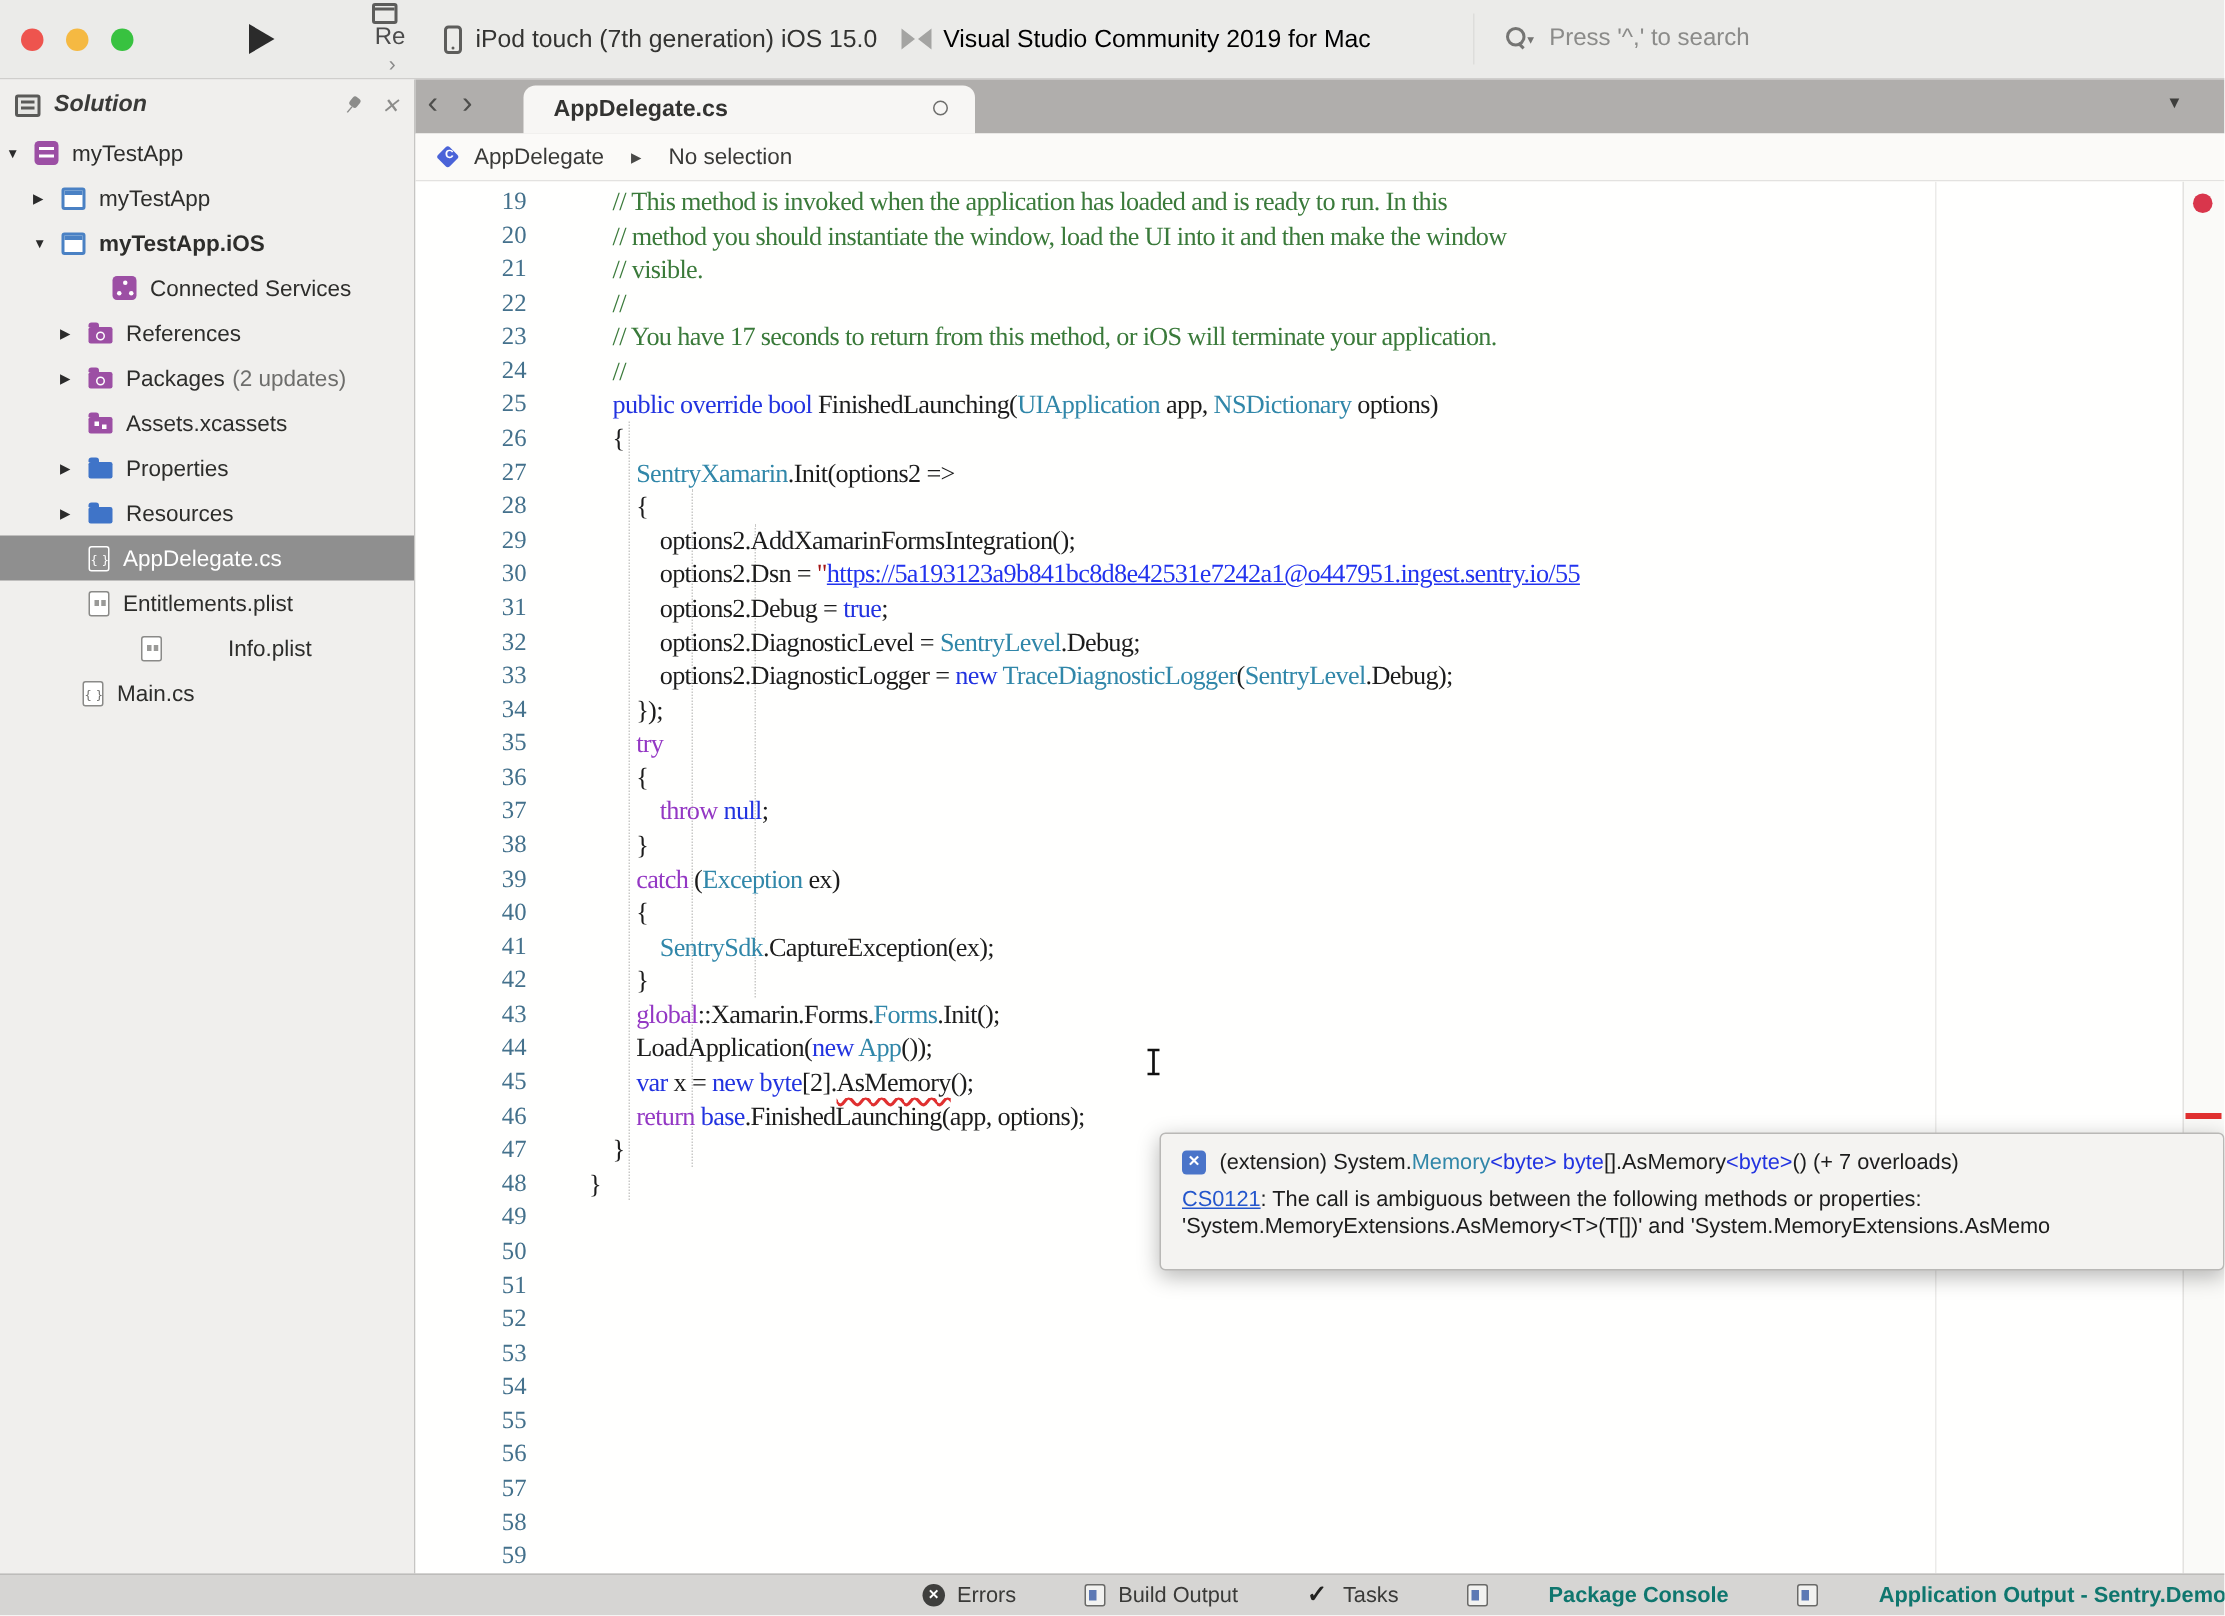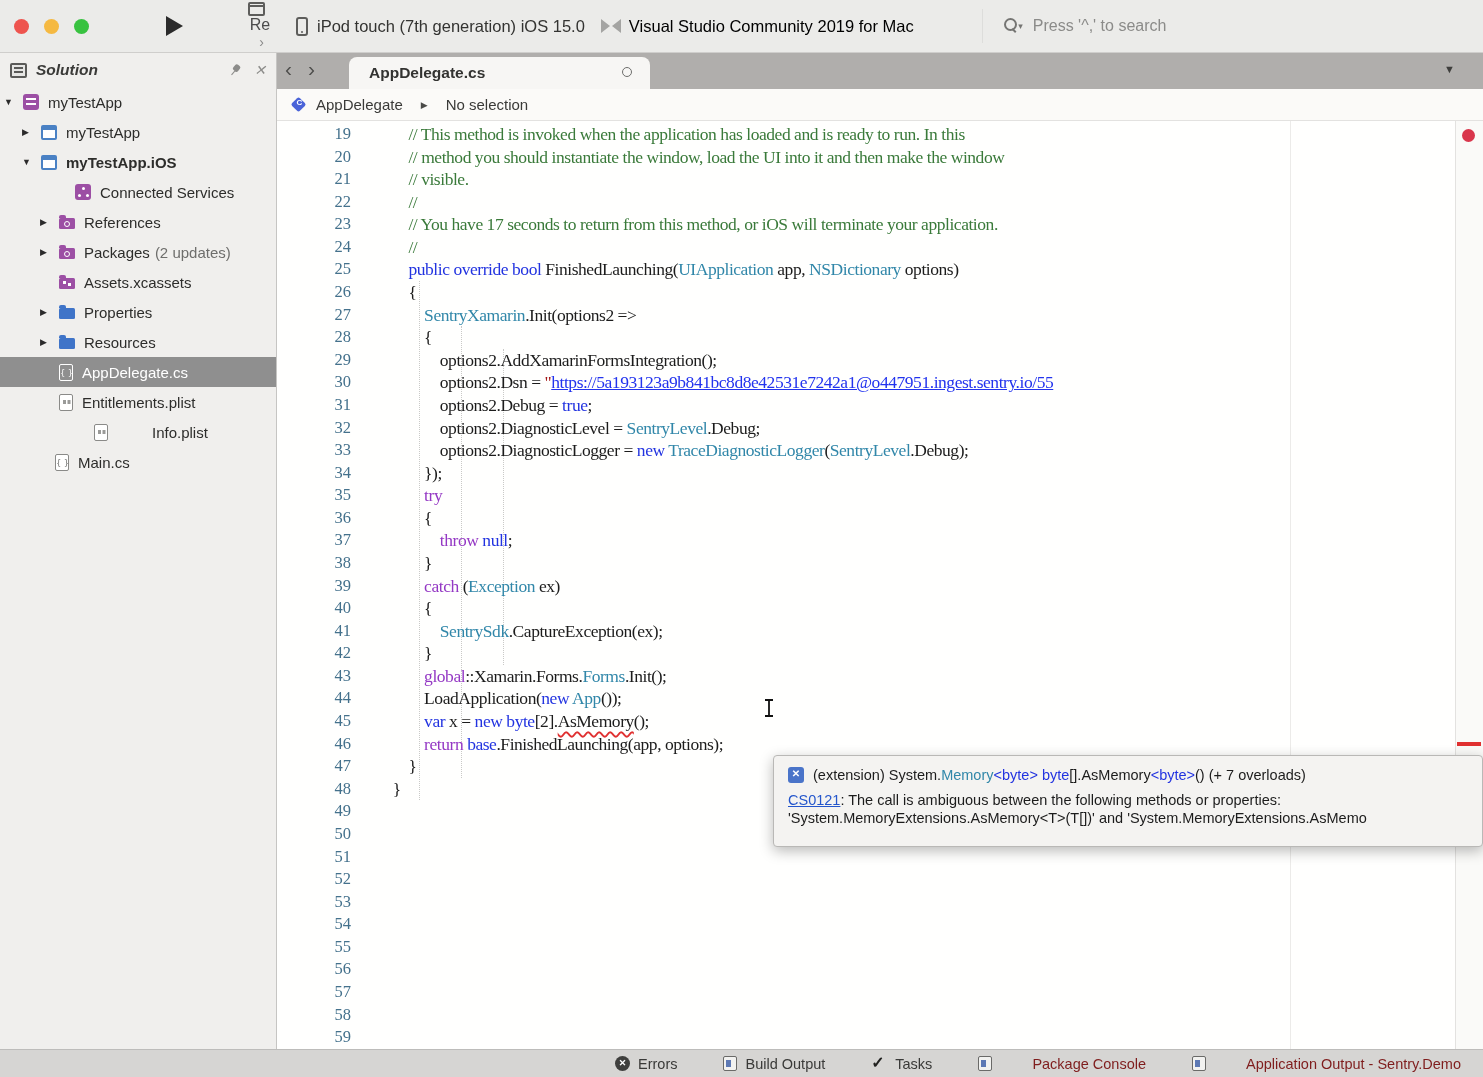--- a/index.html
+++ b/index.html
@@ -104,21 +104,21 @@
   .tt-sig { display:flex; align-items:center; white-space:nowrap; }
   .ext-icon { width:16px; height:16px; background:#4a74c9; border-radius:3px; margin-right:9px; flex:none; position:relative; }
   .ext-icon::after{content:"✕"; position:absolute; left:0; right:0; top:1px; text-align:center; color:#fff; font-size:10px; font-weight:700;}
   .tt-body { margin-top:8px; line-height:18px; white-space:nowrap; }
   .tooltip .ty { color:#3187a9; } .tooltip .kw { color:#2233e0; }
   .tooltip .lk { color:#2456cc; text-decoration:underline; }
 
   
   .bottombar { position:absolute; left:0; top:1049px; width:1483px; height:28px; background:#d6d5d3; border-top:1px solid #bdbcba; display:flex; align-items:center; padding-left:615px; gap:46px; }
   .btab { display:flex; align-items:center; gap:8px; font-size:14.5px; color:#3a3a38; white-space:nowrap; }
-  .btab.b { font-weight:400; color:#7f1d1d;gap:40px; }
+  .btab.b { font-weight:700; color:#0f766e;gap:40px; }
   .errors-icon { width:15px; height:15px; background:#3f3f3d; border-radius:50%; position:relative; flex:none;}
   .errors-icon::after{content:"✕"; position:absolute; left:0; right:0; top:1.5px; text-align:center; color:#fff; font-size:9px; font-weight:700;}
   .doc-ic { width:14px; height:15px; background:#f2f2f0; border:1.5px solid #6a6a68; border-radius:2px; position:relative; flex:none;}
   .doc-ic::after{content:""; position:absolute; left:2px; top:3px; width:5px; height:7px; background:#5d79b4;}
   .tasks-icon { width:16px; height:15px; position:relative; flex:none;}
   .tasks-icon::before{content:"✓"; position:absolute; left:0; top:-3px; font-size:16px; font-weight:700; color:#222220;}
 </style>
 </head>
 <body>
 

